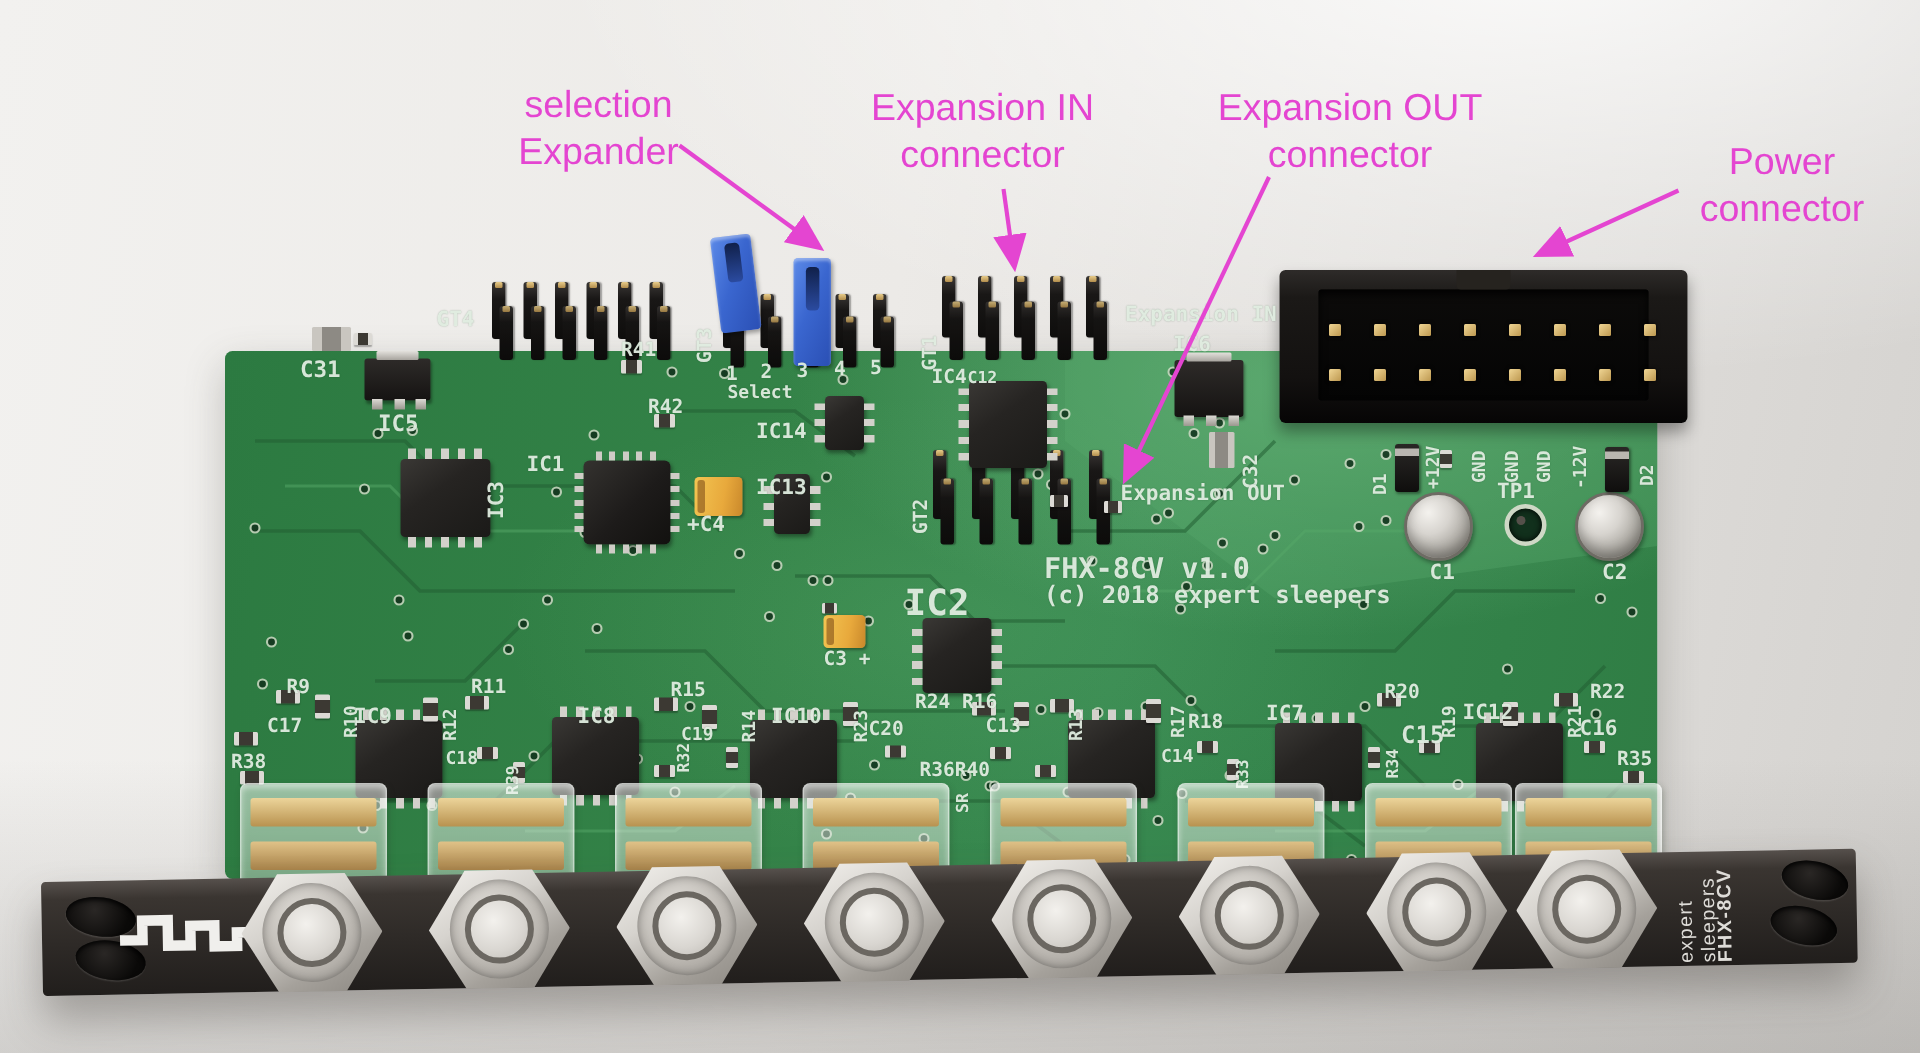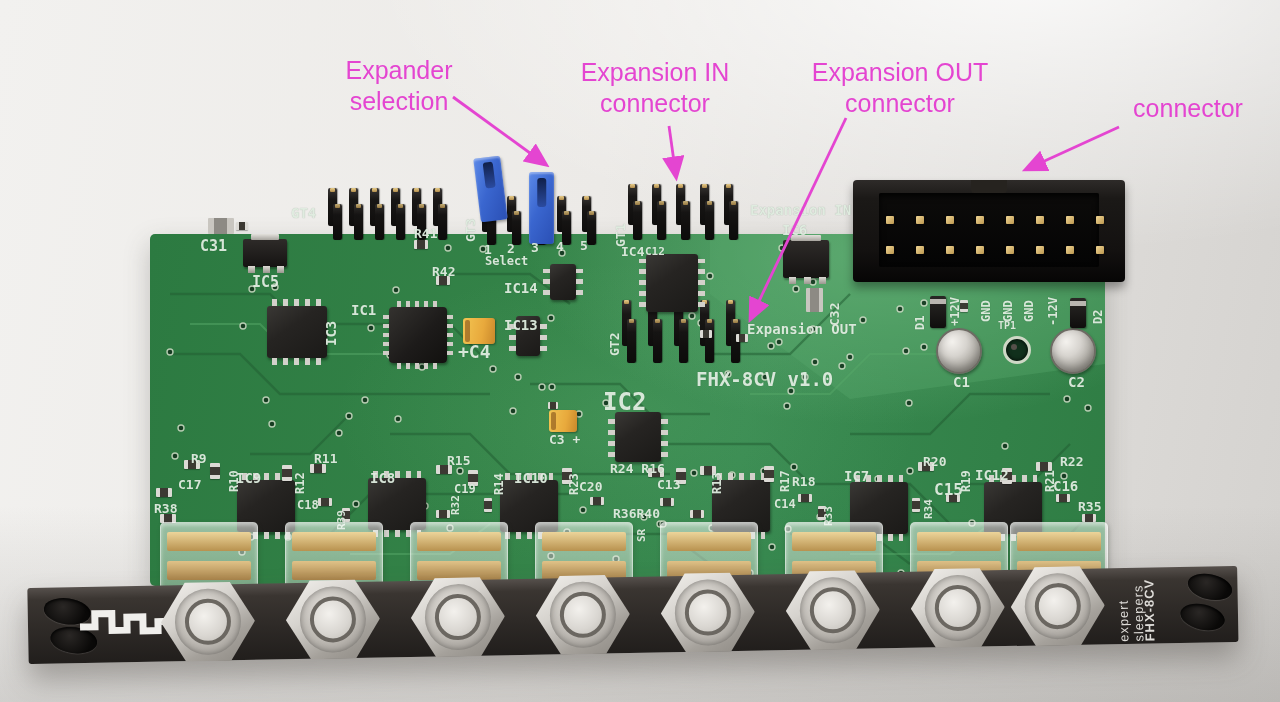--- a/index.html
+++ b/index.html
@@ -477,52 +477,53 @@
       <span class="silk" style="left: 484px; top: 243px; font-size: 13px;">1</span>
       <span class="silk" style="left: 507px; top: 242px; font-size: 13px;">2</span>
       <span class="silk" style="left: 531px; top: 241px; font-size: 13px;">3</span>
       <span class="silk" style="left: 556px; top: 240px; font-size: 13px;">4</span>
       <span class="silk" style="left: 580px; top: 239px; font-size: 13px;">5</span>
       <span class="silk" style="left: 485px; top: 255px; font-size: 12px;">Select</span>
       <span class="silk" style="left: 504px; top: 281px; font-size: 14px;">IC14</span>
       <span class="silk" style="left: 504px; top: 318px; font-size: 14px;">IC13</span>
       <span class="silk v" style="left: 324px; top: 346px; font-size: 14px;">IC3</span>
       <span class="silk" style="left: 351px; top: 303px; font-size: 14px;">IC1</span>
-      <span class="silk" style="left: 458px; top: 343px; font-size: 18px;">+C4</span>
+      <span class="silk" style="left: 458px; top: 343px; font-size: 14px;">+C4</span>
       <span class="silk v" style="left: 614px; top: 247px; font-size: 13px;">GT1</span>
       <span class="silk" style="left: 621px; top: 245px; font-size: 13px;">IC4</span>
       <span class="silk" style="left: 645px; top: 246px; font-size: 11px;">C12</span>
       <span class="silk" style="left: 750px; top: 203px; font-size: 14px;">Expansion IN</span>
       <span class="silk" style="left: 782px; top: 223px; font-size: 14px;">IC6</span>
       <span class="silk v" style="left: 828px; top: 326px; font-size: 13px;">C32</span>
       <span class="silk v" style="left: 608px; top: 356px; font-size: 13px;">GT2</span>
       <span class="silk" style="left: 747px; top: 322px; font-size: 14px;">Expansion OUT</span>
       <span class="silk" style="left: 696px; top: 370px; font-size: 19px;">FHX-8CV v1.0</span>
+      <span class="silk" style="left: 696px; top: 389px; font-size: 16px;">(c) 2018 expert sleepers</span>
       <span class="silk" style="left: 603px; top: 390px; font-size: 24px;">IC2</span>
       <span class="silk" style="left: 549px; top: 433px; font-size: 13px;">C3 +</span>
       <span class="silk v" style="left: 949px; top: 326px; font-size: 12px;">+12V</span>
       <span class="silk v" style="left: 980px; top: 322px; font-size: 12px;">GND</span>
       <span class="silk v" style="left: 1002px; top: 322px; font-size: 12px;">GND</span>
       <span class="silk v" style="left: 1023px; top: 322px; font-size: 12px;">GND</span>
       <span class="silk v" style="left: 1047px; top: 326px; font-size: 12px;">-12V</span>
       <span class="silk v" style="left: 914px; top: 330px; font-size: 12px;">D1</span>
       <span class="silk v" style="left: 1092px; top: 324px; font-size: 12px;">D2</span>
-      <span class="silk" style="left: 998px; top: 321px; font-size: 10px;">TP1</span>
+      <span class="silk" style="left: 998px; top: 321px; font-size: 14px;">TP1</span>
       <span class="silk" style="left: 953px; top: 375px; font-size: 14px;">C1</span>
       <span class="silk" style="left: 1068px; top: 375px; font-size: 14px;">C2</span>
       <span class="silk" style="left: 191px; top: 452px; font-size: 13px;">R9</span>
       <span class="silk v" style="left: 228px; top: 492px; font-size: 12px;">R10</span>
       <span class="silk" style="left: 178px; top: 478px; font-size: 13px;">C17</span>
       <span class="silk" style="left: 236px; top: 471px; font-size: 14px;">IC9</span>
       <span class="silk" style="left: 154px; top: 502px; font-size: 13px;">R38</span>
       <span class="silk v" style="left: 294px; top: 494px; font-size: 12px;">R12</span>
       <span class="silk" style="left: 314px; top: 452px; font-size: 13px;">R11</span>
       <span class="silk" style="left: 297px; top: 499px; font-size: 12px;">C18</span>
       <span class="silk v" style="left: 336px; top: 530px; font-size: 11px;">R39</span>
-      <span class="silk" style="left: 370px; top: 471px; font-size: 14px;">IC8</span>
+      <span class="silk" style="left: 385px; top: 471px; font-size: 14px;">IC8</span>
       <span class="silk" style="left: 447px; top: 454px; font-size: 13px;">R15</span>
       <span class="silk v" style="left: 493px; top: 495px; font-size: 12px;">R14</span>
       <span class="silk" style="left: 454px; top: 483px; font-size: 12px;">C19</span>
       <span class="silk v" style="left: 450px; top: 515px; font-size: 11px;">R32</span>
       <span class="silk" style="left: 514px; top: 471px; font-size: 14px;">IC10</span>
       <span class="silk v" style="left: 568px; top: 495px; font-size: 12px;">R23</span>
       <span class="silk" style="left: 579px; top: 480px; font-size: 13px;">C20</span>
       <span class="silk" style="left: 610px; top: 462px; font-size: 13px;">R24 R16</span>
       <span class="silk" style="left: 613px; top: 507px; font-size: 13px;">R36R40</span>
       <span class="silk v" style="left: 636px; top: 542px; font-size: 11px;">SR</span>
@@ -638,28 +639,29 @@
         <path d="M0,0 L9,4 L0,8 z" fill="#e445d1"></path>
       </marker>
     </defs>
   <line x1="453" y1="97" x2="545" y2="164" stroke="#e445d1" stroke-width="2.8" marker-end="url(#ah)"></line>
       <line x1="669" y1="126" x2="676" y2="176" stroke="#e445d1" stroke-width="2.8" marker-end="url(#ah)"></line>
       <line x1="846" y1="118" x2="751" y2="318" stroke="#e445d1" stroke-width="2.8" marker-end="url(#ah)"></line>
       <line x1="1119" y1="127" x2="1027" y2="169" stroke="#e445d1" stroke-width="2.8" marker-end="url(#ah)"></line>
     </svg>
   <div class="layer" id="ann-layer">
       <div class="ann-label" style="left: 299px; top: 55px; width: 200px; color: rgb(228, 69, 209);">
+        <div>selection</div>
         <div>Expander</div>
-        <div>selection</div>
       </div>
       <div class="ann-label" style="left: 560px; top: 57px; width: 190px; color: rgb(228, 69, 209);">
         <div>Expansion IN</div>
         <div>connector</div>
       </div>
       <div class="ann-label" style="left: 800px; top: 57px; width: 200px; color: rgb(228, 69, 209);">
         <div>Expansion OUT</div>
         <div>connector</div>
       </div>
       <div class="ann-label" style="left: 1108px; top: 93px; width: 160px; color: rgb(228, 69, 209);">
+        <div>Power</div>
         <div>connector</div>
       </div>
     </div>
 </div>
 
 </body></html>

